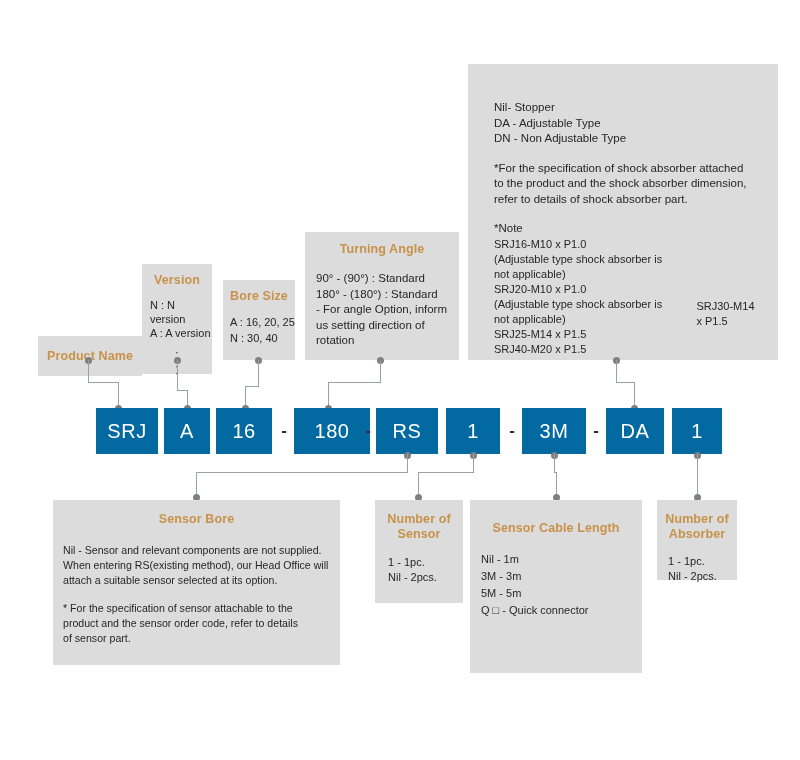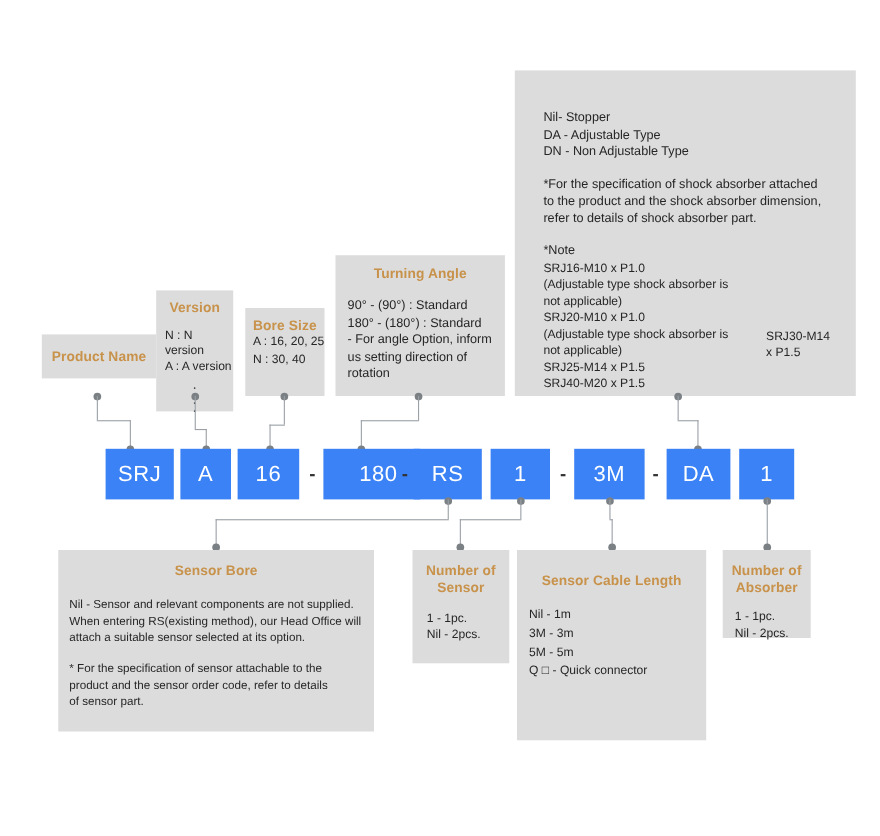--- a/index.html
+++ b/index.html
@@ -48,21 +48,21 @@
     line-height: 7px;
     font-size: 13px;
     color: #333;
     letter-spacing: 0;
   }
   .vdots span { display: block; }
 
   
   .chip {
     position: absolute;
-    background: #3b82f6;
+    background: #0369a1;
     color: #ffffff;
     display: flex;
     align-items: center;
     justify-content: center;
     font-size: 20px;
     letter-spacing: 0.5px;
     height: 46px;
     top: 408px;
   }
   .dash {
@@ -125,37 +125,37 @@
     <div class="panel-title">Turning Angle</div>
     <div class="panel-body" style="margin-top:14px; padding-left:11px;">90° - (90°) : Standard
 180° - (180°) : Standard
 - For angle Option, inform
 us setting direction of
 rotation</div>
   </div>
 
   <div class="panel" style="left:223px; top:280px; width:72px; height:80px; padding:9px 0 0 0;">
     <div class="panel-title">Bore Size</div>
-    <div class="panel-body" style="padding-left:7px; font-size:11px;">A : 16, 20, 25
+    <div class="panel-body" style="margin-top:11px; padding-left:7px; font-size:11px;">A : 16, 20, 25
 N : 30, 40</div>
   </div>
 
   <div class="panel" style="left:142px; top:264px; width:70px; height:110px; padding:9px 0 5px 0;">
     <div class="panel-title">Version</div>
     <div class="panel-body" style="margin-top:10px; padding-left:8px; font-size:11px; line-height:14px;">N : N version
 A : A version</div>
     <div class="vdots" style="margin-top:8px;">
       <span>·</span>
         <span>·</span>
         <span>·</span>
         <span>·</span>
     </div>
   </div>
 
-  <div class="panel" style="left:38px; top:304px; width:104px; height:40px; display:flex; align-items:center; justify-content:center;">
+  <div class="panel" style="left:38px; top:336px; width:104px; height:40px; display:flex; align-items:center; justify-content:center;">
     <div class="panel-title">Product Name</div>
   </div>
 
   <div class="dot" style="left:85px; top:357px;"></div>
   <div class="ln v" style="left:88px; top:360px; height:22px;"></div>
   <div class="ln h" style="left:88px; top:382px; width:31px;"></div>
   <div class="ln v" style="left:118px; top:382px; height:26px;"></div>
   <div class="dot" style="left:115px; top:405px;"></div>
 
   <div class="dot" style="left:174px; top:357px;"></div>
@@ -179,21 +179,21 @@
   <div class="dot" style="left:613px; top:357px;"></div>
   <div class="ln v" style="left:616px; top:360px; height:22px;"></div>
   <div class="ln h" style="left:616px; top:382px; width:19px;"></div>
   <div class="ln v" style="left:634px; top:382px; height:26px;"></div>
   <div class="dot" style="left:631px; top:405px;"></div>
 
   <div class="chip" style="left:96px; width:62px;">SRJ</div>
   <div class="chip" style="left:164px; width:46px;">A</div>
   <div class="chip" style="left:216px; width:56px;">16</div>
   <div class="dash" style="left:276px;">-</div>
-  <div class="chip" style="left:294px; width:76px;padding-left:12px;">180</div>
+  <div class="chip" style="left:294px; width:76px;">180</div>
   <div class="dash" style="left:360px;">-</div>
   <div class="chip" style="left:376px; width:62px;">RS</div>
   <div class="chip" style="left:446px; width:54px;">1</div>
   <div class="dash" style="left:504px;">-</div>
   <div class="chip" style="left:522px; width:64px;">3M</div>
   <div class="dash" style="left:588px;">-</div>
   <div class="chip" style="left:606px; width:58px;">DA</div>
   <div class="chip" style="left:672px; width:50px;">1</div>
 
   <div class="dot" style="left:404px; top:452px;"></div>

